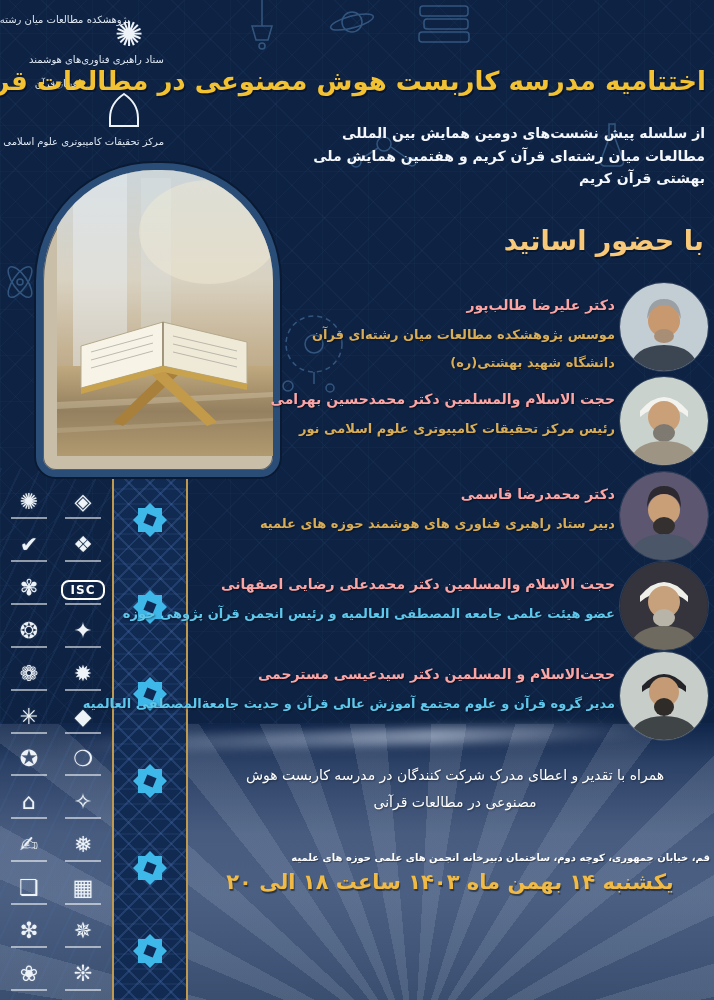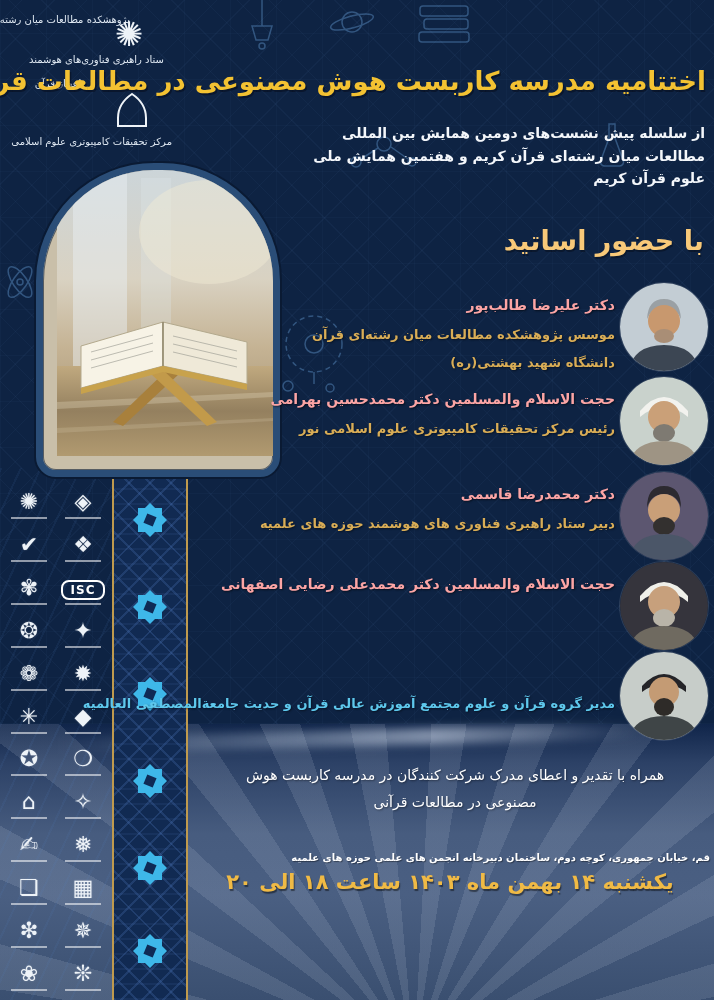--- a/index.html
+++ b/index.html
@@ -70,21 +70,21 @@
     background-image:
       repeating-linear-gradient(0deg,#0e2343 0 3px, transparent 3px 8px),
       repeating-linear-gradient(90deg,#0e2343 0 3px, transparent 3px 8px);
     background-blend-mode:normal;opacity:.95;
   }
   .hl-pin{left:94px;top:16px;width:70px;}
   .hl-pin .glyph{font-size:34px;line-height:36px;}
   .hl-diamond{left:26px;top:76px;width:64px;}
   .hl-diamond .dia{width:28px;height:28px;margin:6px auto 8px;background:#eef3f8;transform:rotate(45deg);position:relative;}
   .hl-diamond .dia i{position:absolute;inset:6px;background:#0e2343;display:block;}
-  .hl-dome{left:92px;top:92px;width:80px;}
+  .hl-dome{left:84px;top:92px;width:80px;}
   
   .title{
     position:absolute;left:96px;right:8px;top:66px;z-index:4;margin:0;
     text-align:center;font-size:26px;font-weight:bold;color:#f3c232;
     text-shadow:1.5px 2px 0 rgba(8,16,34,.65);white-space:nowrap;
   }
   .subtitle{position:absolute;right:9px;top:122px;width:412px;z-index:4;
     color:#f4f7fb;font-size:14px;font-weight:bold;line-height:1.62;text-align:right;}
   
   .arch{
@@ -320,21 +320,21 @@
       <path d="M17,2 C26,8 31,16 31,26 L31,34 L3,34 L3,26 C3,16 8,8 17,2 Z" fill="none" stroke="#eef3f8" stroke-width="2"></path>
     </svg>
     <span class="cap">مرکز تحقیقات کامپیوتری علوم اسلامی</span>
   </div>
 
   <h1 class="title">اختتامیه مدرسه کاربست هوش مصنوعی در مطالعات قرآنی</h1>
 
   <div class="subtitle">
     <div>از سلسله پیش نشست‌های دومین همایش بین المللی</div>
     <div>مطالعات میان رشته‌ای قرآن کریم و هفتمین همایش ملی</div>
-    <div>علوم قرآن کریم</div>
+    <div>بهشتی قرآن کریم</div>
   </div>
 
   <div class="arch">
     <svg width="216" height="286" viewBox="0 0 216 286">
       <defs>
         <linearGradient id="gsky" x1="0" y1="0" x2="0" y2="1">
           <stop offset="0" stop-color="#ccd5d9"></stop>
             <stop offset=".38" stop-color="#d9d2c2"></stop>
           <stop offset=".62" stop-color="#c5b394"></stop>
             <stop offset="1" stop-color="#9d8a68"></stop>
@@ -413,31 +413,33 @@
           <rect class="pbg" width="88" height="88"></rect>
           <path class="hair" d="M27,36 Q27,14 44,14 Q61,14 61,36 Q57,22 44,22 Q31,22 27,36 Z"></path>
           <circle class="head" cx="44" cy="38" r="16"></circle>
           <ellipse class="beard" cx="44" cy="54" rx="11" ry="9"></ellipse>
           <path class="shoulders" d="M8,88 Q14,62 44,62 Q74,62 80,88 Z"></path>
         </svg>
     </div>
   </div>
   <div class="speaker s4 cyan">
     <div class="sp-name">حجت الاسلام والمسلمین دکتر محمدعلی رضایی اصفهانی</div>
+    <div class="sp-org">عضو هیئت علمی جامعه المصطفی العالمیه و رئیس انجمن قرآن پژوهی حوزه</div>
     <div class="sp-photo">
       <svg class="portrait p4" viewBox="0 0 88 88">
           <rect class="pbg" width="88" height="88"></rect>
           <path class="turban" d="M20,34 Q44,6 68,34 L68,40 Q44,20 20,40 Z"></path>
           <circle class="head" cx="44" cy="40" r="16"></circle>
           <ellipse class="beard" cx="44" cy="56" rx="11" ry="9"></ellipse>
           <path class="shoulders" d="M8,88 Q14,64 44,64 Q74,64 80,88 Z"></path>
         </svg>
     </div>
   </div>
   <div class="speaker s5 cyan">
+    <div class="sp-name">حجت‌الاسلام و المسلمین دکتر سیدعیسی مسترحمی</div>
     <div class="sp-org">مدیر گروه قرآن و علوم مجتمع آموزش عالی قرآن و حدیث جامعةالمصطفی العالمیه</div>
     <div class="sp-photo">
       <svg class="portrait p5" viewBox="0 0 88 88">
           <rect class="pbg" width="88" height="88"></rect>
           <path class="turban" d="M22,34 Q44,10 66,34 L66,40 Q44,24 22,40 Z"></path>
           <circle class="head" cx="44" cy="40" r="15"></circle>
           <ellipse class="beard" cx="44" cy="55" rx="10" ry="9"></ellipse>
           <path class="shoulders" d="M8,88 Q14,64 44,64 Q74,64 80,88 Z"></path>
         </svg>
     </div>

